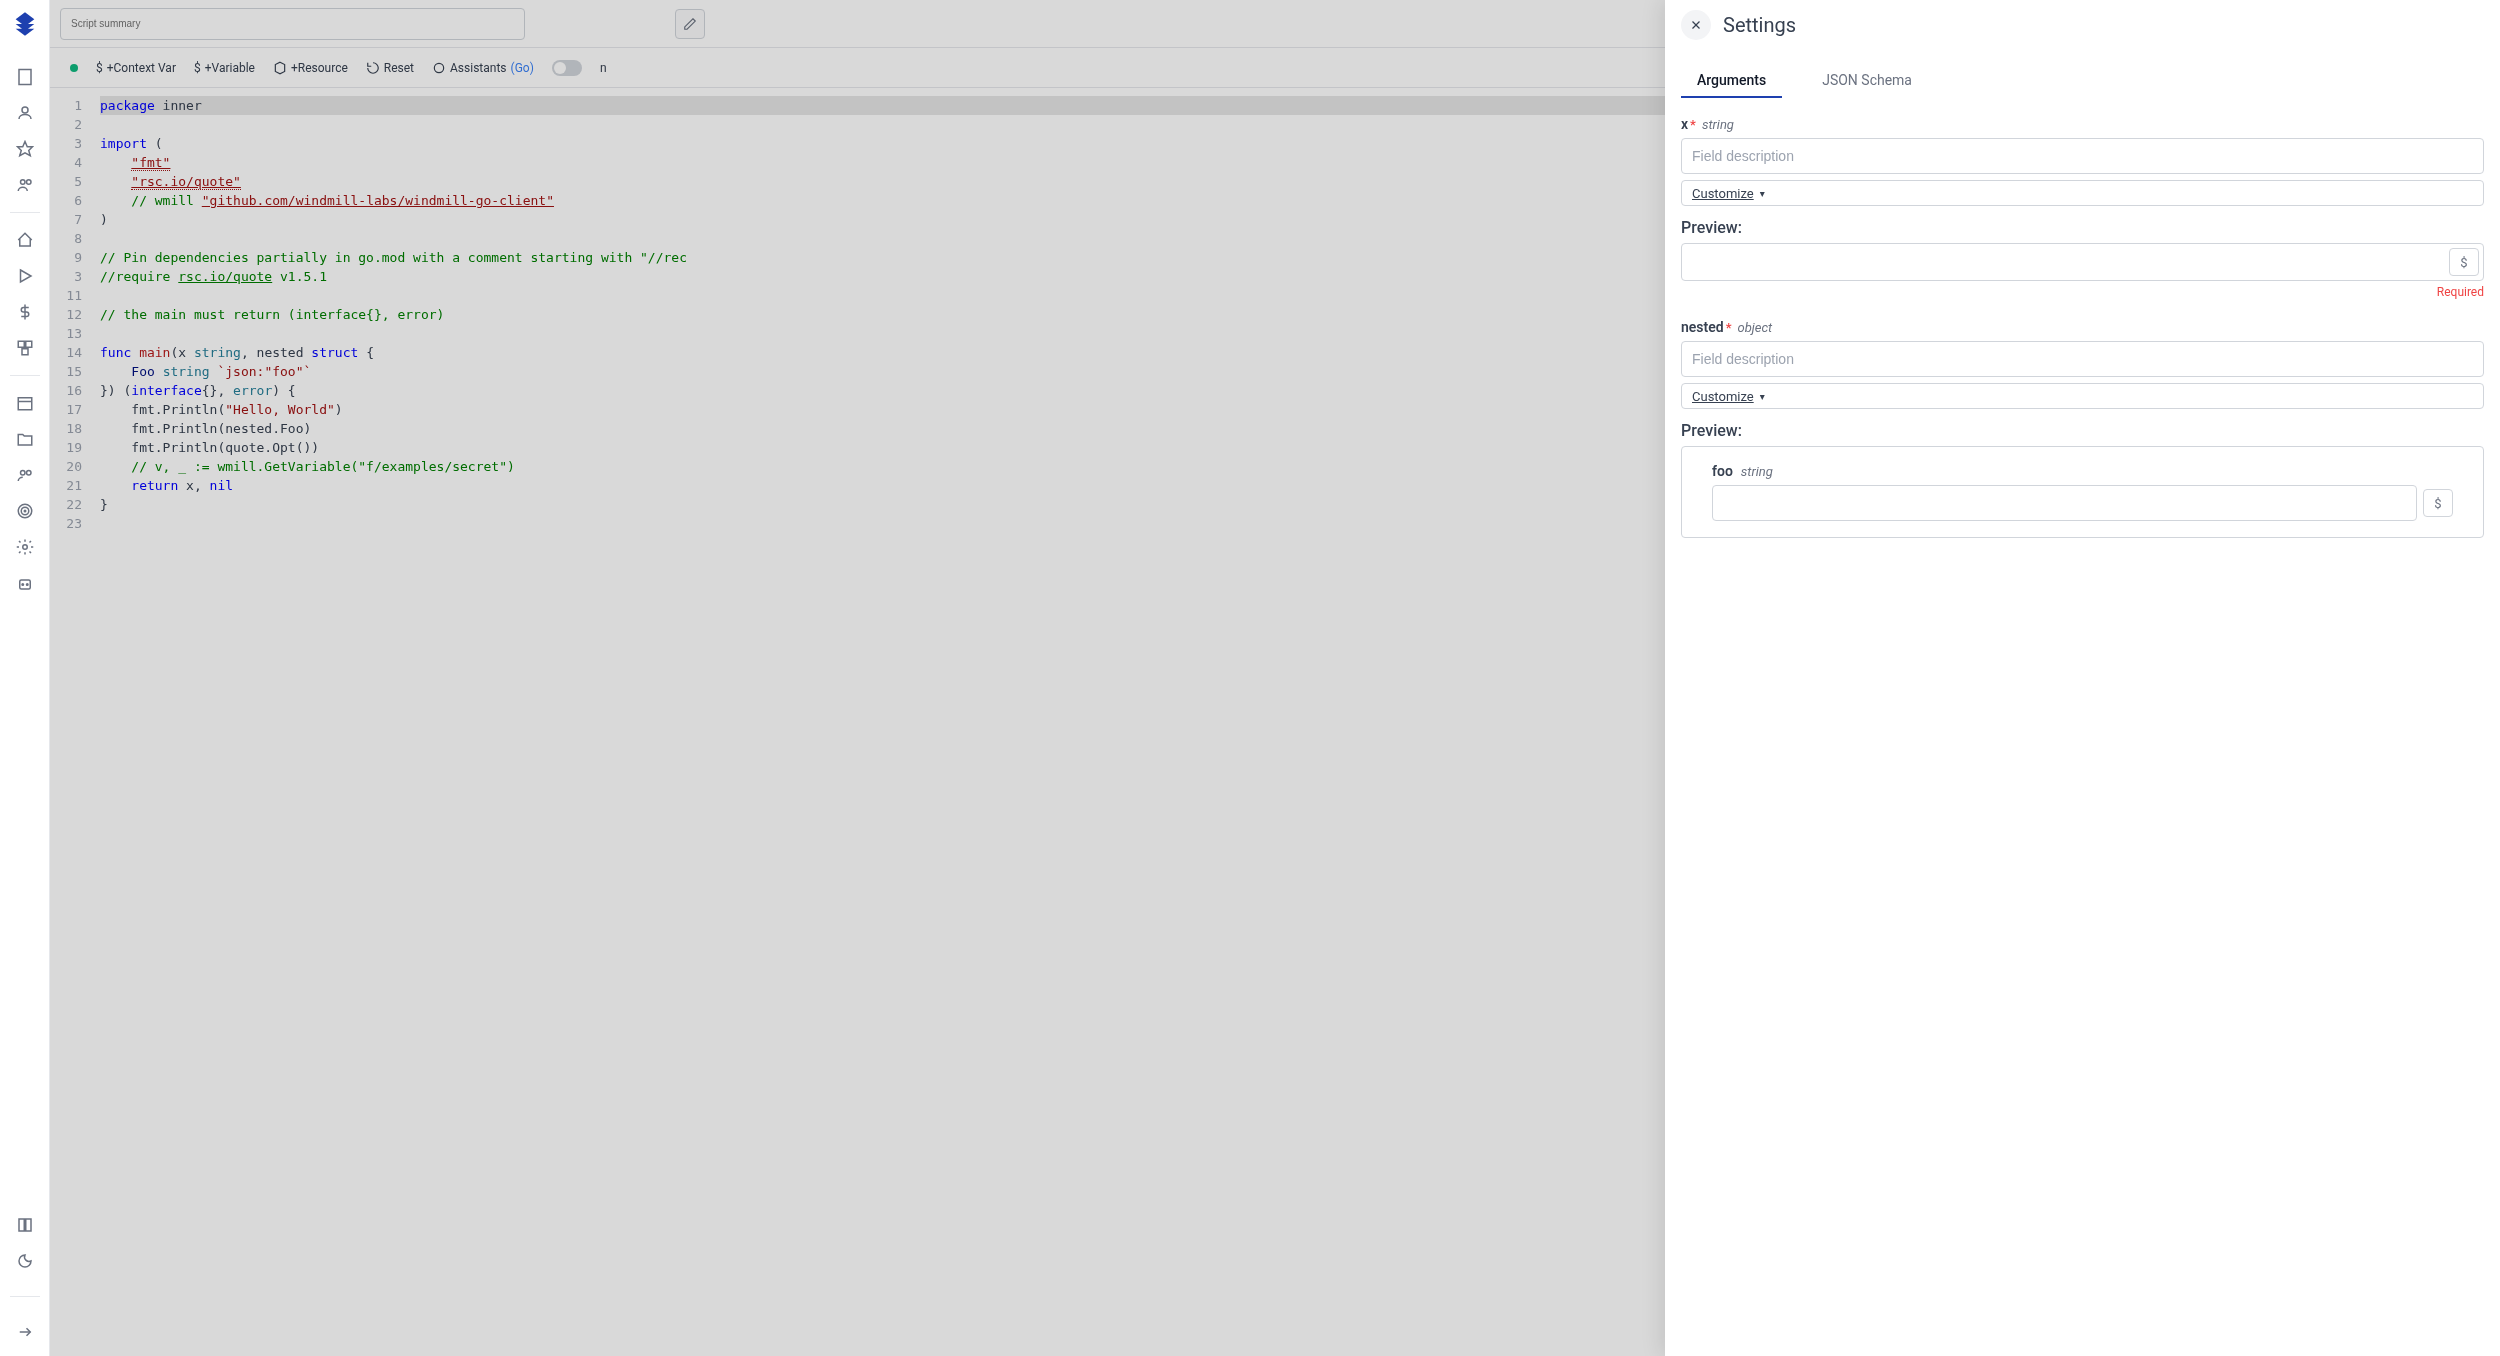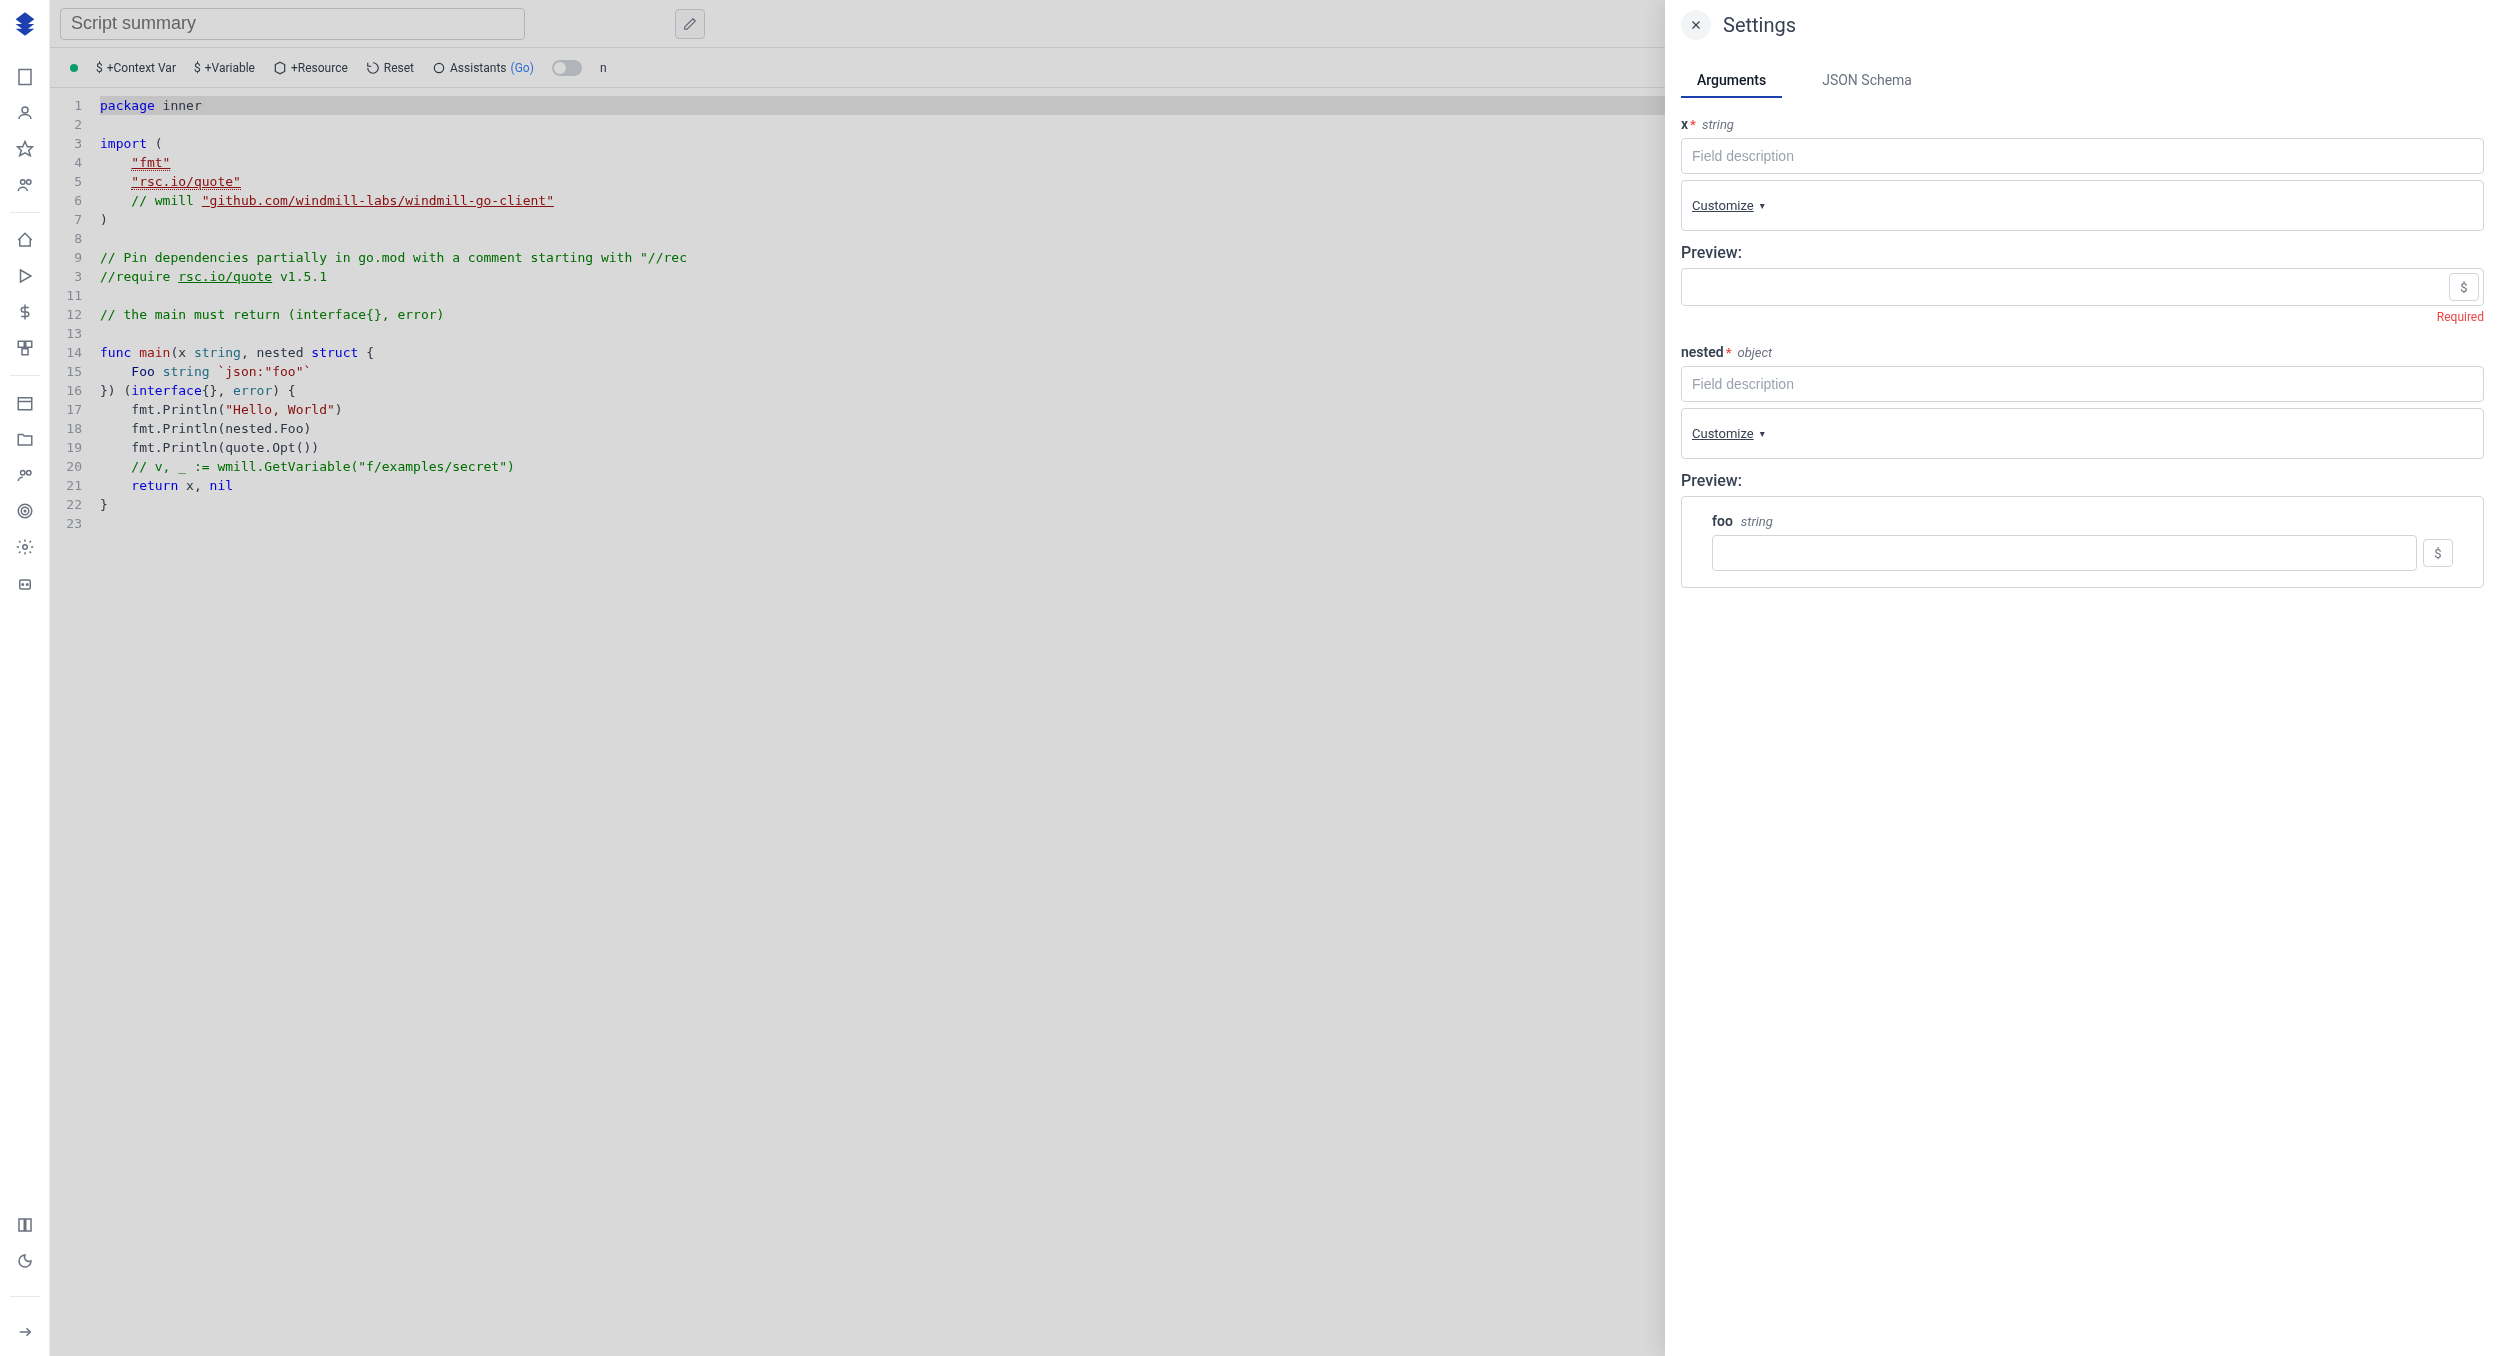--- a/index.html
+++ b/index.html
@@ -83,21 +83,21 @@
       padding: 0 10px;
       gap: 10px;
     }
     
     .summary-input {
       flex: 0 0 465px;
       height: 32px;
       border: 1px solid #d1d5db;
       border-radius: 4px;
       padding: 0 10px;
-      font-size: 18px;
+      font-size: 10px;
       color: #9ca3af;
     }
     
     .toolbar {
       height: 40px;
       border-bottom: 1px solid #e5e7eb;
       display: flex;
       align-items: center;
       padding: 0 20px;
       gap: 18px;
@@ -339,21 +339,21 @@
       font-size: 14px;
       margin-bottom: 6px;
     }
     
     .field-desc-input::placeholder {
       color: #9ca3af;
     }
     
     .customize-row {
       width: 100%;
-      height: 51px;
+      height: 26px;
       border: 1px solid #d1d5db;
       border-radius: 4px;
       padding: 0 10px;
       display: flex;
       align-items: center;
       cursor: pointer;
     }
     
     .customize-text {
       text-decoration: underline;

